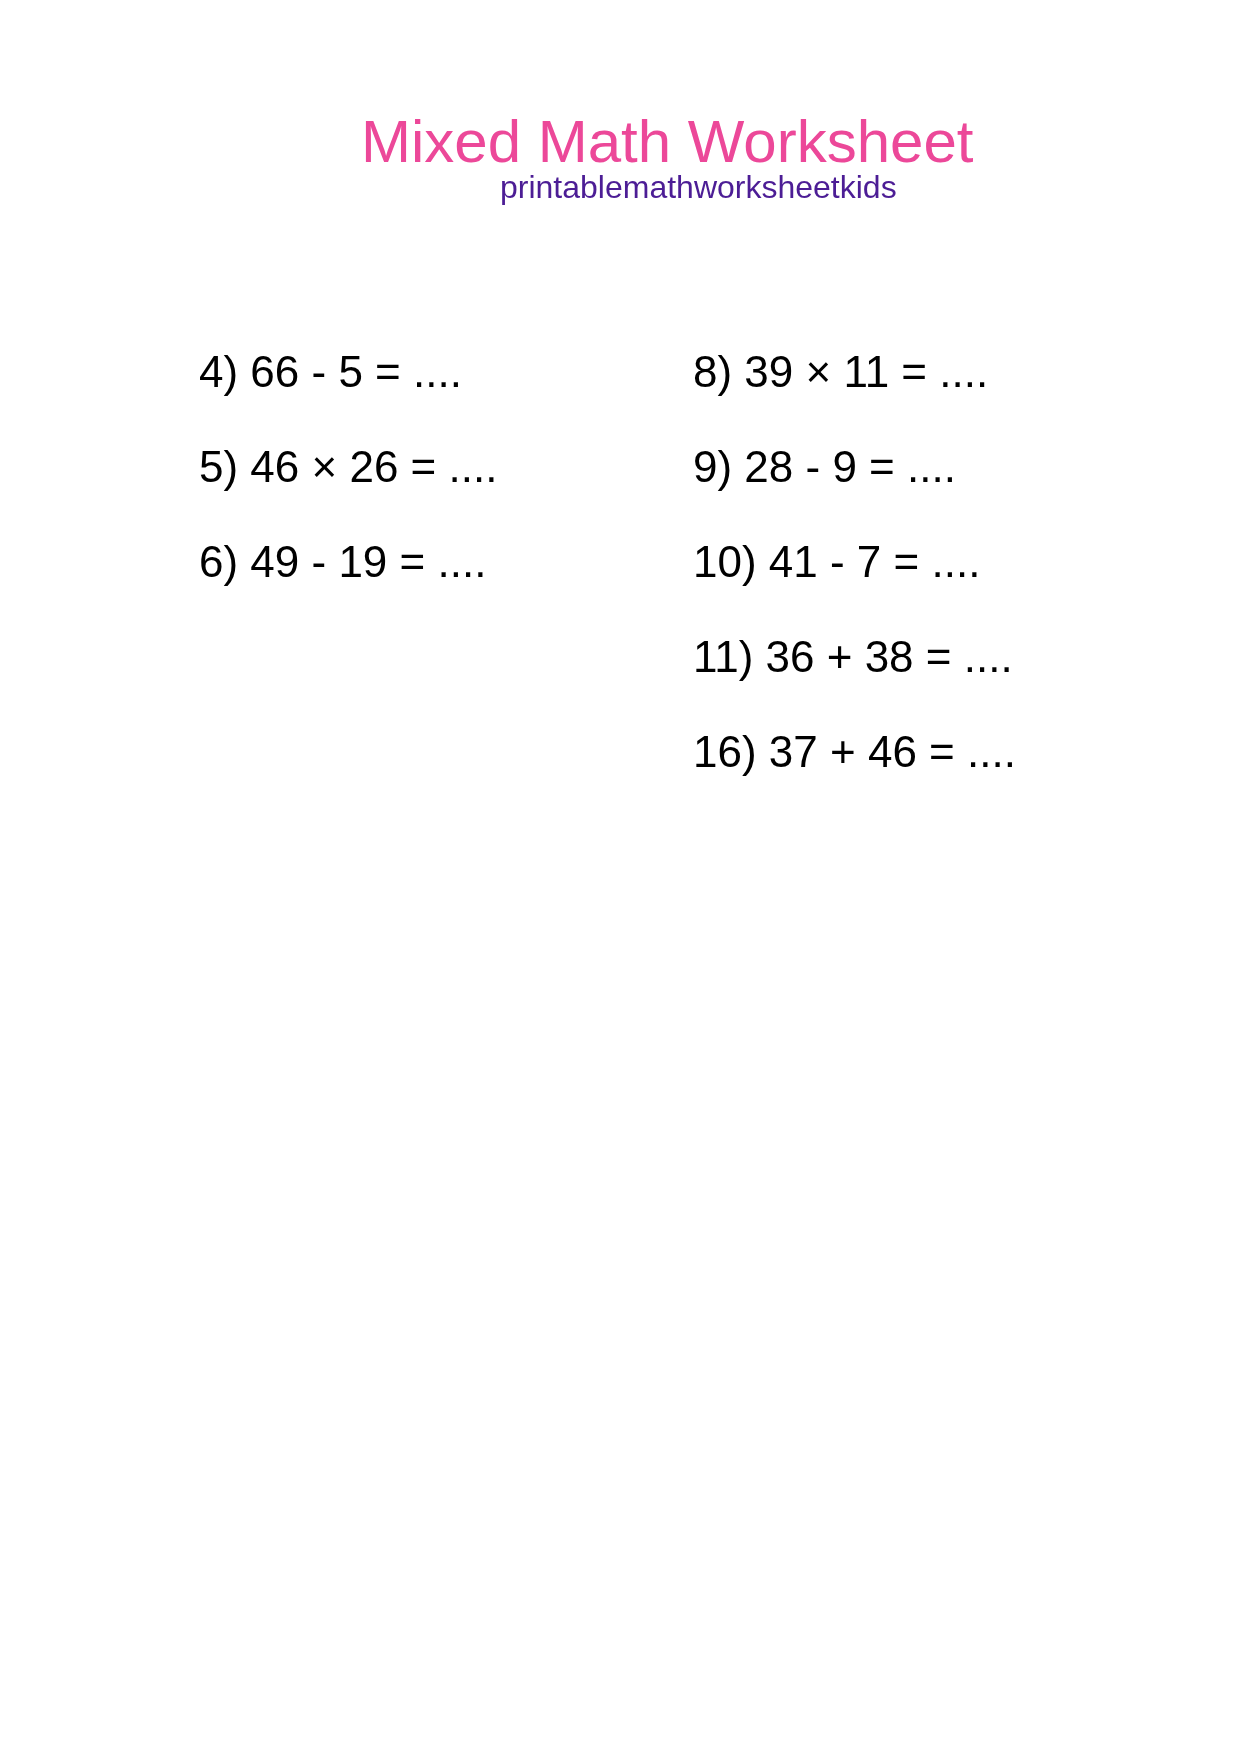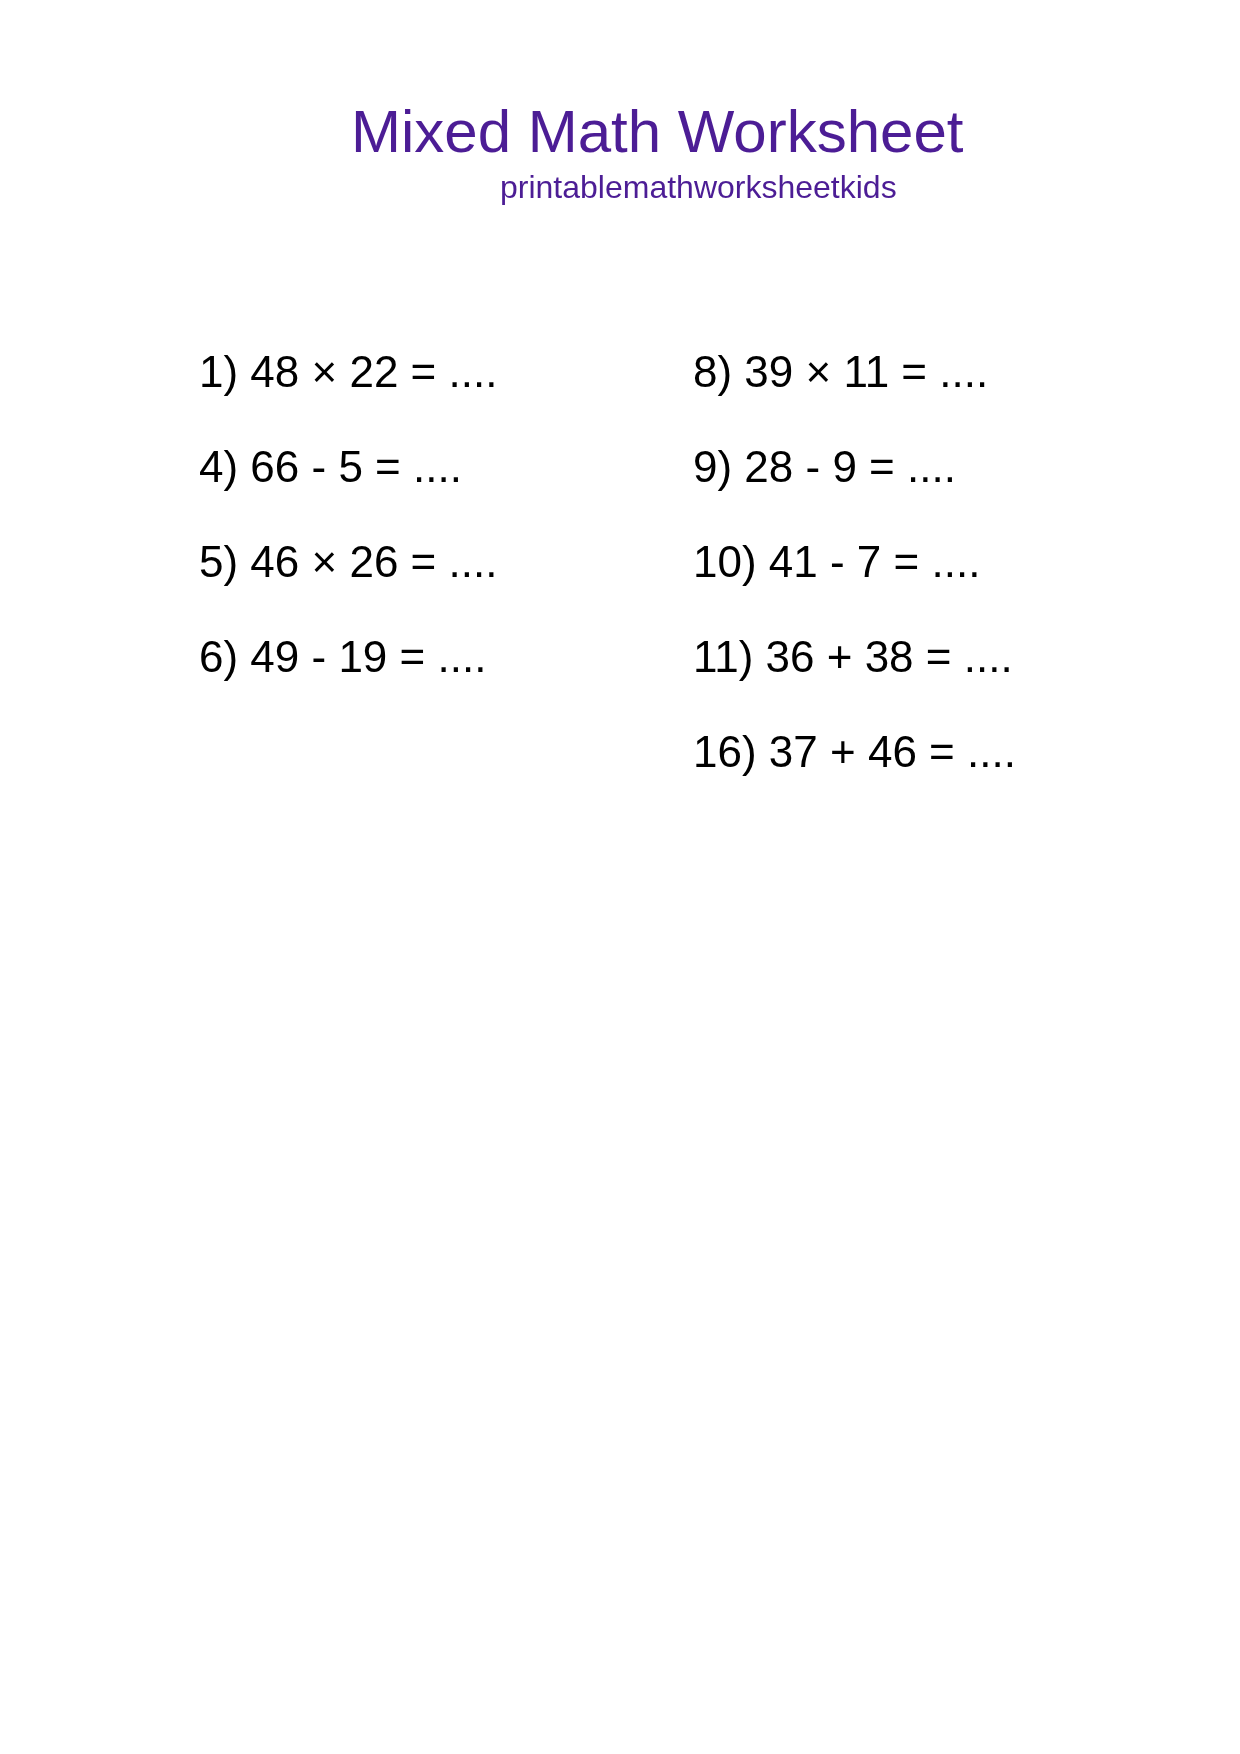--- a/index.html
+++ b/index.html
@@ -13,25 +13,25 @@
     height: 1754px;
     background: #ffffff;
     font-family: "Liberation Sans", sans-serif;
     color: #000000;
     overflow: hidden;
   }
   .title {
     position: absolute;
     left: 349px;
     top: 100px;
-    margin: 2px;
+    margin: 12px;
     font-size: 60px;
     line-height: 60px;
     font-weight: 400;
-    color: #4c1d95;
+    color: #ec4899;
     white-space: pre;
   }
   .subtitle {
     position: absolute;
     left: 500px;
     top: 165px;
     font-size: 32px;
     line-height: 44px;
     font-weight: 400;
     color: #4c1d95;
@@ -54,21 +54,20 @@
 </head>
 <body>
 
 <div class="page">
 
   <h1 class="title">Mixed Math Worksheet</h1>
 
   <div class="subtitle">printablemathworksheetkids</div>
 
   <div class="problems-column left">
-    <div class="problem">1) 48 × 22 = ....</div>
     <div class="problem">4) 66 - 5 = ....</div>
     <div class="problem">5) 46 × 26 = ....</div>
     <div class="problem">6) 49 - 19 = ....</div>
   </div>
 
   <div class="problems-column right">
     <div class="problem">8) 39 × 11 = ....</div>
     <div class="problem">9) 28 - 9 = ....</div>
     <div class="problem">10) 41 - 7 = ....</div>
     <div class="problem">11) 36 + 38 = ....</div>

